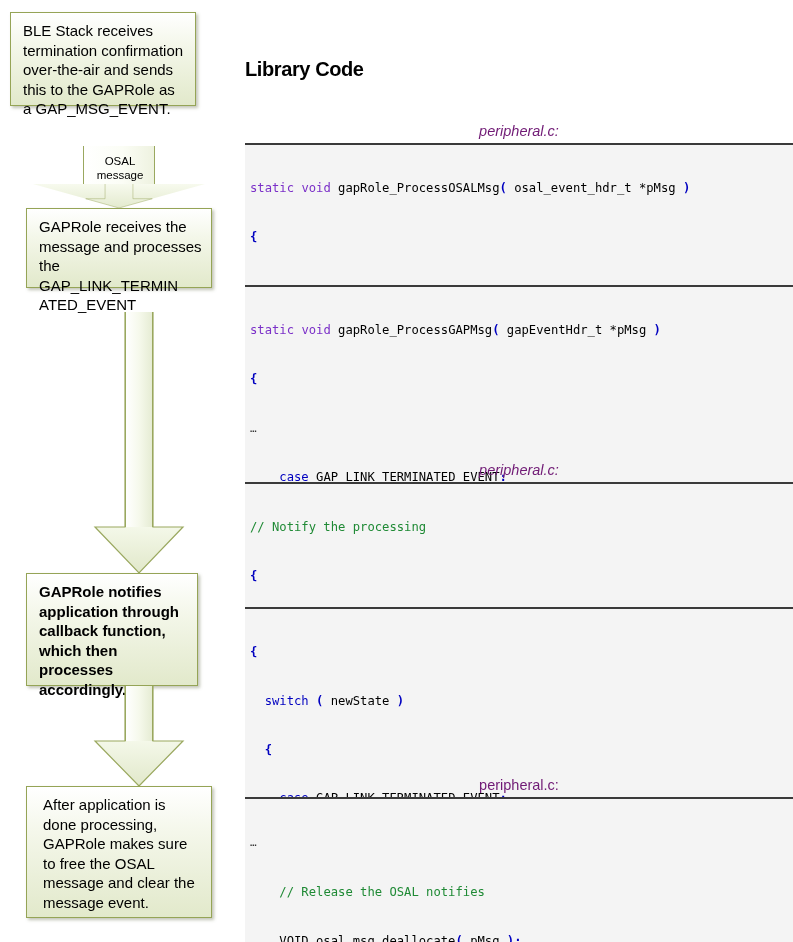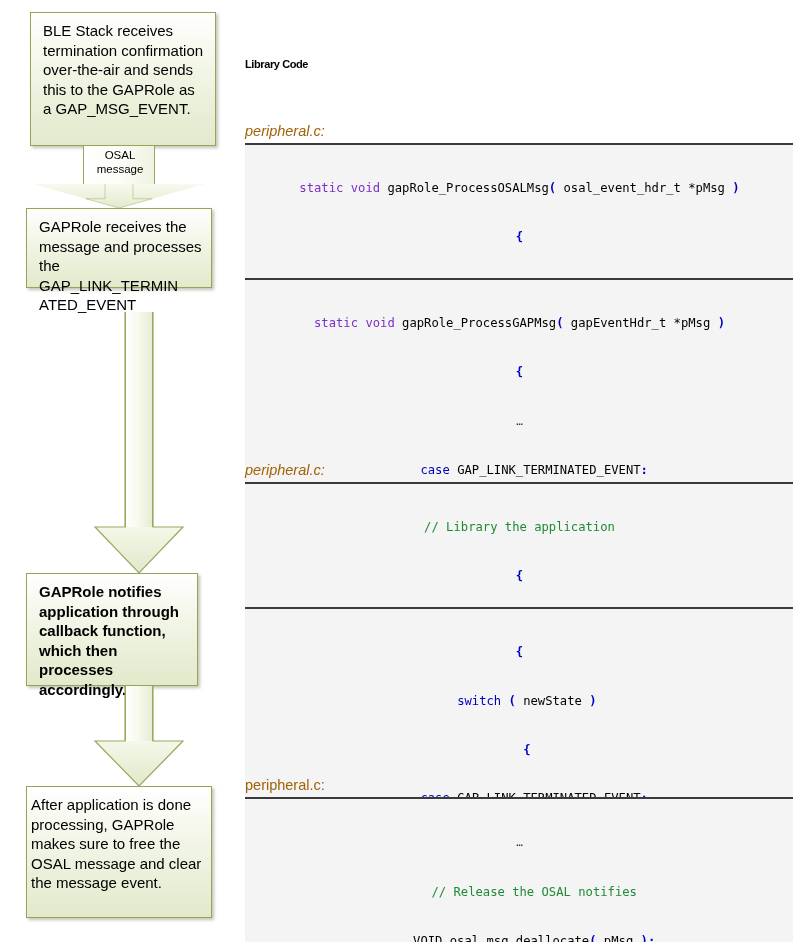--- a/index.html
+++ b/index.html
@@ -29,24 +29,24 @@
     border: 1px solid #95a456;
     background: linear-gradient(to bottom, #ffffff 0%, #f4f7ea 35%, #e2e9cb 100%);
     box-shadow: 2px 2px 3px rgba(80,90,50,0.35);
     font-size: 15px;
     line-height: 19.5px;
     color: #000000;
     padding: 8px 9px 4px 12px;
   }
   .flow-box .txt { display: block; white-space: pre-line; }
 
-  #box-1 { left: 30px;  top: 12px;  width: 186px; height: 134px; }
+  #box-1 { left: 10px;  top: 12px;  width: 186px; height: 94px; }
   #box-2 { left: 26px;  top: 208px; width: 186px; height: 80px; }
   #box-3 { left: 26px;  top: 573px; width: 172px; height: 113px; font-weight: bold; }
-  #box-4 { left: 26px;  top: 786px; width: 186px; height: 132px; padding-left: 4px;}
+  #box-4 { left: 26px;  top: 786px; width: 186px; height: 132px; padding-left: 16px;}
 
   
   #arrow-1 {
     position: absolute;
     left: 33px; top: 146px;
     width: 172px; height: 62px;
   }
   #arrow-1 .a-shaft {
     position: absolute;
     left: 50px; top: 0;
@@ -64,21 +64,21 @@
     -webkit-clip-path: polygon(0 0, 100% 0, 50% 100%);
     clip-path: polygon(0 0, 100% 0, 50% 100%);
   }
   #arrow-1 .a-head-edge {
     position: absolute;
     left: 0; top: 38px;
     width: 172px; height: 24px;
   }
   #arrow-1 .a-label {
     position: absolute;
-    left: 52px; top: 2px;
+    left: 52px; top: 8px;
     width: 70px;
     text-align: center;
     font-size: 11.5px;
     line-height: 14px;
     color: #000;
     white-space: pre-line;
   }
 
   
   .thin-arrow { position: absolute; }
@@ -113,62 +113,63 @@
   #code-column {
     position: absolute;
     left: 245px; top: 0;
     width: 548px;
     height: 942px;
   }
 
   #library-code-title {
     position: absolute;
     left: 0; top: 58px;
-    font-size: 11px;
+    font-size: 20px;
     font-weight: bold;
     letter-spacing: -0.4px;
     color: #000;
   }
 
   .file-label {
     font-size: 14.5px;
     font-style: italic;
-    color: #a16207;
+    color: #701a75;
     line-height: 18px;
     margin-bottom: 3px;
     white-space: nowrap;
+    text-align: center;
   }
   .file-label.upright { font-style: normal; }
 
   .code-box {
     box-sizing: border-box;
     background: #f4f4f4;
     border-top: 2px solid #3a3a3a;
     border-bottom: 2px solid #3a3a3a;
     padding: 3px 4px 3px 5px;
     font-family: "DejaVu Sans Mono", monospace;
     font-size: 12.2px;
     line-height: 16.2px;
     color: #000000;
     white-space: pre;
     overflow: hidden;
   }
-  .code-box .ln { display: block; min-height: 16.2px; text-align: center; }
+  .code-box .ln { display: block; min-height: 16.2px; }
 
   
   .kw   { color: #7b30c8; }      
   .kw2  { color: #0000c0; font-weight: normal; }  
   .pun  { color: #0000c0; font-weight: bold; }  
   .cmt  { color: #1f8a35; }      
   .ell  { color: #0000c0; font-weight: bold; letter-spacing: 1px; }
   .dots { color: #333; font-size: 11px; }
 
   
   #group-1 { position: absolute; left: 0; top: 122px;  width: 548px; }
-  #group-2 { position: absolute; left: 0; top: 278px;  width: 548px; }
+  #group-2 { position: absolute; left: 0; top: 285px;  width: 548px; }
   #group-3 { position: absolute; left: 0; top: 461px;  width: 548px; }
   #group-4 { position: absolute; left: 0; top: 607px;  width: 548px; }
   #group-5 { position: absolute; left: 0; top: 776px;  width: 548px; }
 </style>
 </head>
 <body>
 
 <div id="flow-column">
 
   <div class="flow-box" id="box-1">
@@ -238,21 +239,21 @@
       <span class="ln">    <span class="kw2">case</span> GAP_LINK_TERMINATED_EVENT<span class="pun">:</span></span>
       <span class="ln">    <span class="pun">{</span></span>
       <span class="ln">    <span class="ell">...</span></span>
       <span class="ln">      notify <span class="pun">=</span> TRUE<span class="pun">;</span></span>
     </div>
   </div>
 
   <div id="group-3">
     <div class="file-label">peripheral.c:</div>
     <div class="code-box">
-      <span class="ln"><span class="cmt">// Library the application</span></span>
+      <span class="ln"><span class="cmt">// Notify the processing</span></span>
       <span class="ln"><span class="pun">{</span></span>
       <span class="ln">  pGapRoles_AppCGs<span class="pun">-&gt;</span>pfnStateChange<span class="pun">(</span>gapRole_state<span class="pun">);</span></span>
       <span class="ln"><span class="pun">}</span></span>
       <span class="ln"><span class="ell">...</span></span>
     </div>
   </div>
 
   <div id="group-4">
     <div class="code-box">
       <span class="ln"><span class="pun">{</span></span>

